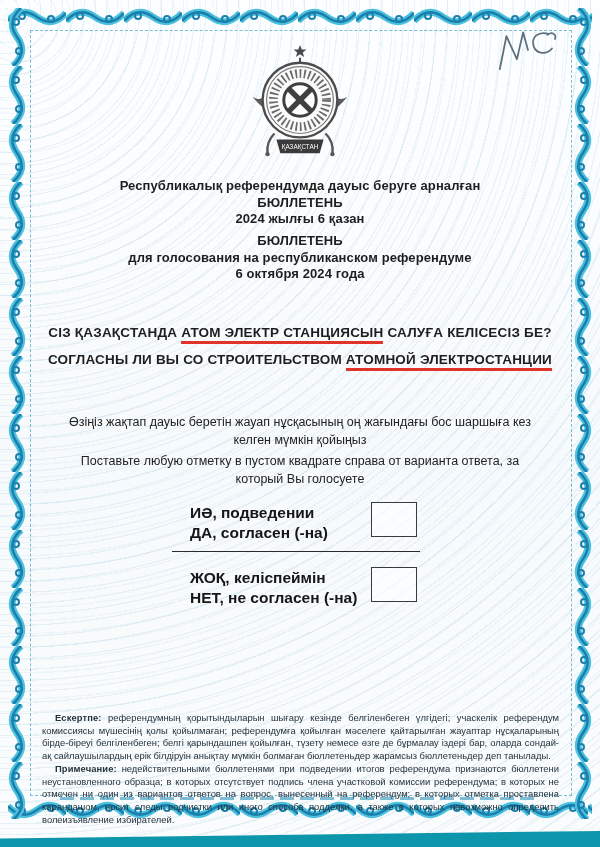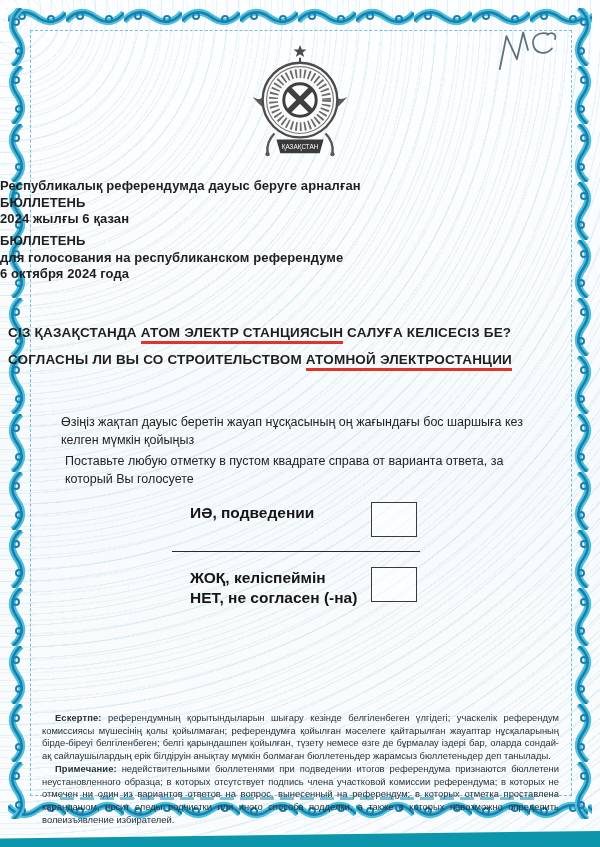--- a/index.html
+++ b/index.html
@@ -13,21 +13,21 @@
       linear-gradient(180deg,#fdfeff 0%,#f7fafc 55%,#fafcfd 100%);
     clip-path:polygon(0 0,100% 0,100% 98.1%,0 99%);
   }
   .border-svg{position:absolute;display:block;}
   .inner-hairline{
     position:absolute;left:30px;top:30px;width:540px;height:764px;
     border:1px dashed rgba(24,135,175,.55);pointer-events:none;
   }
   .sig{position:absolute;left:492px;top:24px;width:72px;height:52px;transform:rotate(-6deg);}
   .emblem{position:absolute;left:241px;top:42px;width:118px;height:124px;}
-  .center-text{position:absolute;left:0;width:600px;text-align:left;color:#1e1e1e;}
+  .center-text{position:absolute;left:0;width:600px;text-align:center;color:#1e1e1e;}
   .title-line{margin:0;font-size:13px;font-weight:bold;line-height:16.5px;letter-spacing:.1px;}
   .q-line{margin:8px;font-size:13.5px;font-weight:bold;letter-spacing:.2px;line-height:18px;}
   .q-underline{display:inline-block;border-bottom:3.5px solid #e0342a;padding-bottom:1px;line-height:15px;}
   .q-block-suffix{display:block;}
   .instr{margin:0 auto;font-size:12.5px;line-height:17.5px;color:#222;}
   .opt-label{position:absolute;left:190px;margin:0;font-size:15.5px;font-weight:bold;line-height:19.5px;color:#161616;}
   .checkbox{position:absolute;left:371px;width:44px;height:33px;border:1.6px solid #3a3a3a;background:rgba(255,255,255,.6);}
   .opt-divider{position:absolute;left:172px;top:551px;width:248px;height:0;border-top:1.6px solid #2a2a2a;}
   .footnote{position:absolute;left:42px;top:712px;width:517px;color:#24323c;}
   .footnote p{margin:0;font-size:9.4px;line-height:12.7px;text-align:justify;text-indent:13px;}
@@ -138,20 +138,21 @@
     <div class="center-text" style="top:414px;">
       <p class="instr" style="max-width:478px;">Өзіңіз жақтап дауыс беретін жауап нұсқасының оң жағындағы бос шаршыға кез келген мүмкін қойыңыз</p>
     </div>
     <div class="center-text" style="top:453px;">
       <p class="instr" style="max-width:470px;">Поставьте любую отметку в пустом квадрате справа от варианта ответа, за который Вы голосуете</p>
     </div>
 
     <div>
       <div class="opt-label" style="top:503px;">
         <div>ИӘ, подведении</div>
+        <div>ДА, согласен (-на)</div>
       </div>
       <div class="checkbox" style="top:502px;"></div>
 
       <div class="opt-divider"></div>
 
       <div class="opt-label" style="top:568px;">
         <div>ЖОҚ,  келіспеймін</div>
         <div>НЕТ, не согласен (-на)</div>
       </div>
       <div class="checkbox" style="top:567px;"></div>

